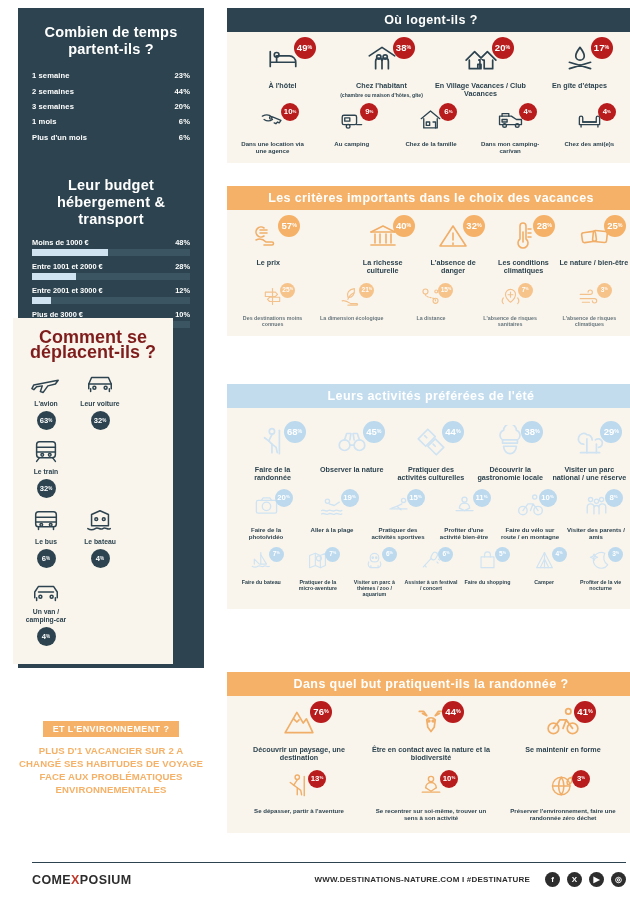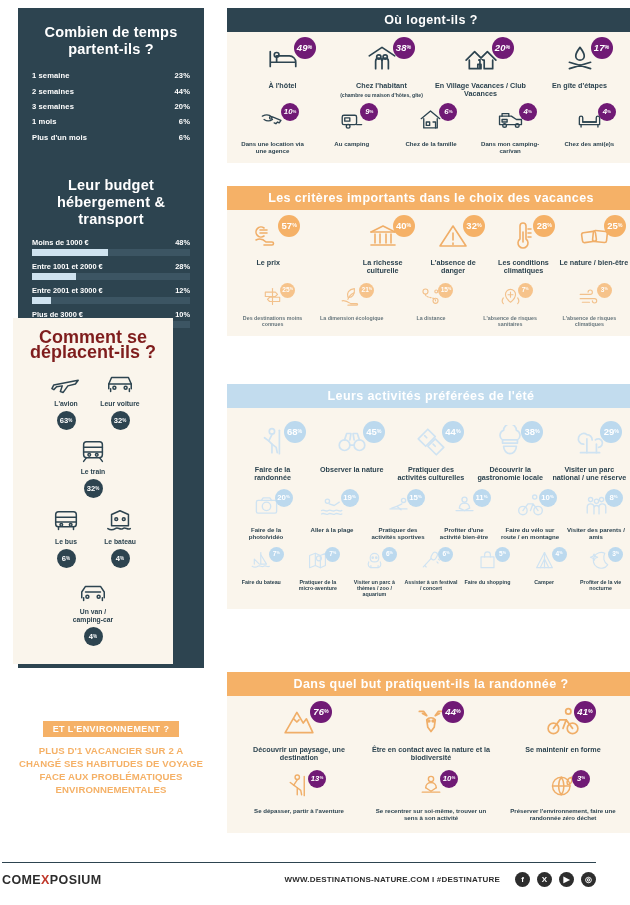--- a/index.html
+++ b/index.html
@@ -43,21 +43,21 @@
   
   .transport-card {
     position: absolute; left: 13px; top: 318px;
     width: 160px; background: #faf5ec;
     padding: 12px 8px 14px 8px;
   }
   .light-title {
     color:#7f1d1d; text-align:center; font-weight:bold;
     font-size: 18px; line-height: 15px; margin-bottom: 10px;
   }
-  .tgrid { display:flex; justify-content:center; gap: 4px; flex-wrap: wrap; }
+  .tgrid { display:flex; gap: 4px; flex-wrap: wrap; }
   .titem { width: 50px; text-align:center; margin-bottom: 4px; }
   .titem .ico { height: 28px; display:flex; align-items:center; justify-content:center; }
   .titem .cap { color:#2d4450; font-size:6.8px; font-weight:bold; margin-top:2px; line-height:8px; }
   .badge-dark {
     width:19px;height:19px;border-radius:50%;background:#2d4450;color:#fff;
     font-size:7.6px;font-weight:bold;display:flex;align-items:center;justify-content:center;
     margin: 3px auto 0 auto;
   }
   .badge-dark sup { font-size:4.6px; }
 
@@ -90,21 +90,21 @@
   .cell .ico { display:flex; align-items:center; justify-content:center; }
   .pct {
     position:absolute; border-radius:50%; color:#ffffff; font-weight:bold;
     display:flex; align-items:center; justify-content:center; line-height:1;
   }
   .pct sup { font-size:.56em; }
   .cap { color:#2d4450; font-weight:bold; line-height:1.15; margin-top:3px; }
   .cap.sub { font-weight:bold; }
 
   
-  .c-dark .pct { background:#701a75;font-style:italic; }
+  .c-dark .pct { background:#b91c1c; }
   .c-orange .pct { background:#f5b167; }
   .c-blue .pct { background:#bcd9ee; }
   .c-orange .cap { color:#2d4450; }
 
   
   .big .pct { width:22px;height:22px;font-size:9.5px; top:-4px; right:-16px; }
   .big .ico { height:34px; }
   .big .cap { font-size:7.2px; }
 
   .mid .pct { width:18px;height:18px;font-size:7.8px; top:-3px; right:-13px; }
@@ -117,21 +117,21 @@
 
   .faded { opacity:.72; }
 
   svg { display:block; }
   .ln { fill:none; stroke-width:1.6; stroke-linecap:round; stroke-linejoin:round; }
   .s-dark { stroke:#2d4450; }
   .s-orange { stroke:#f0ae68; }
   .s-blue { stroke:#cfe3f2; }
 
   
-  .footer { position:absolute; left:2px; top:862px; width:594px; }
+  .footer { position:absolute; left:32px; top:862px; width:594px; }
   .footer hr { border:none; border-top:1px solid #2d4450; margin-bottom:9px; }
   .footer-inner { display:flex; align-items:center; justify-content:space-between; }
   .logo { font-size:12.5px; font-weight:bold; color:#2d2d2d; letter-spacing:.4px; position:relative; }
   .logo .x { color:#c0392b; }
   .foot-right { display:flex; align-items:center; gap:7px; }
   .foot-url { font-size:8px; font-weight:bold; color:#2d2d2d; letter-spacing:.2px; margin-right:8px; }
   .sico {
     width:15px;height:15px;border-radius:50%;background:#2d2d2d;color:#fff;
     display:flex;align-items:center;justify-content:center;font-size:8px;font-weight:bold;
   }

